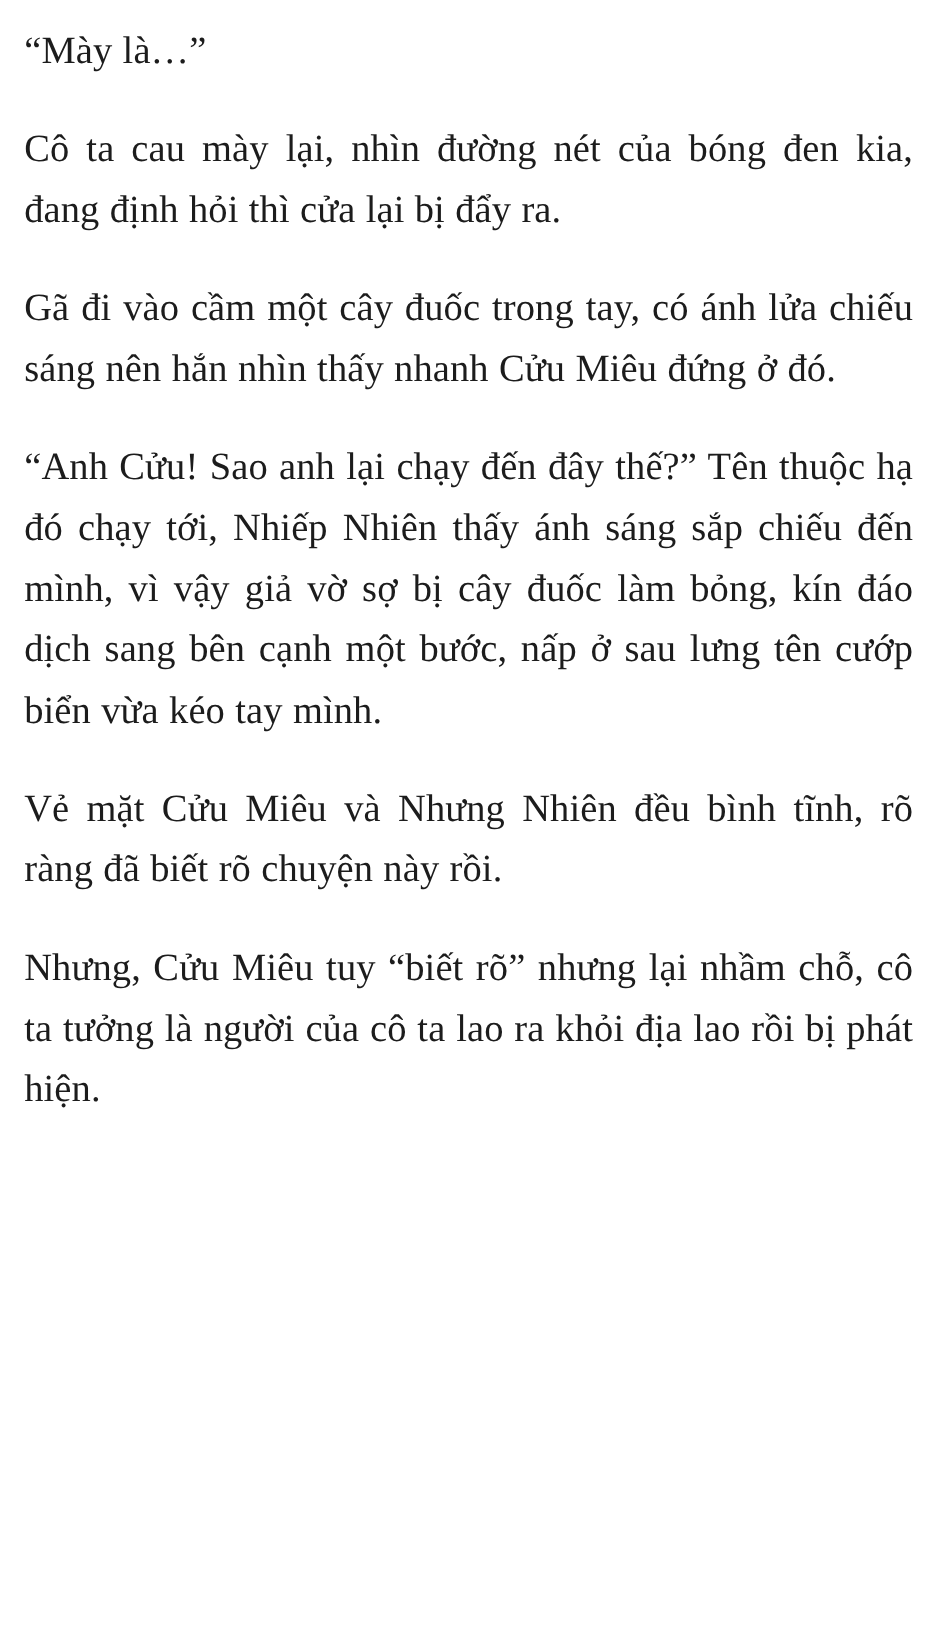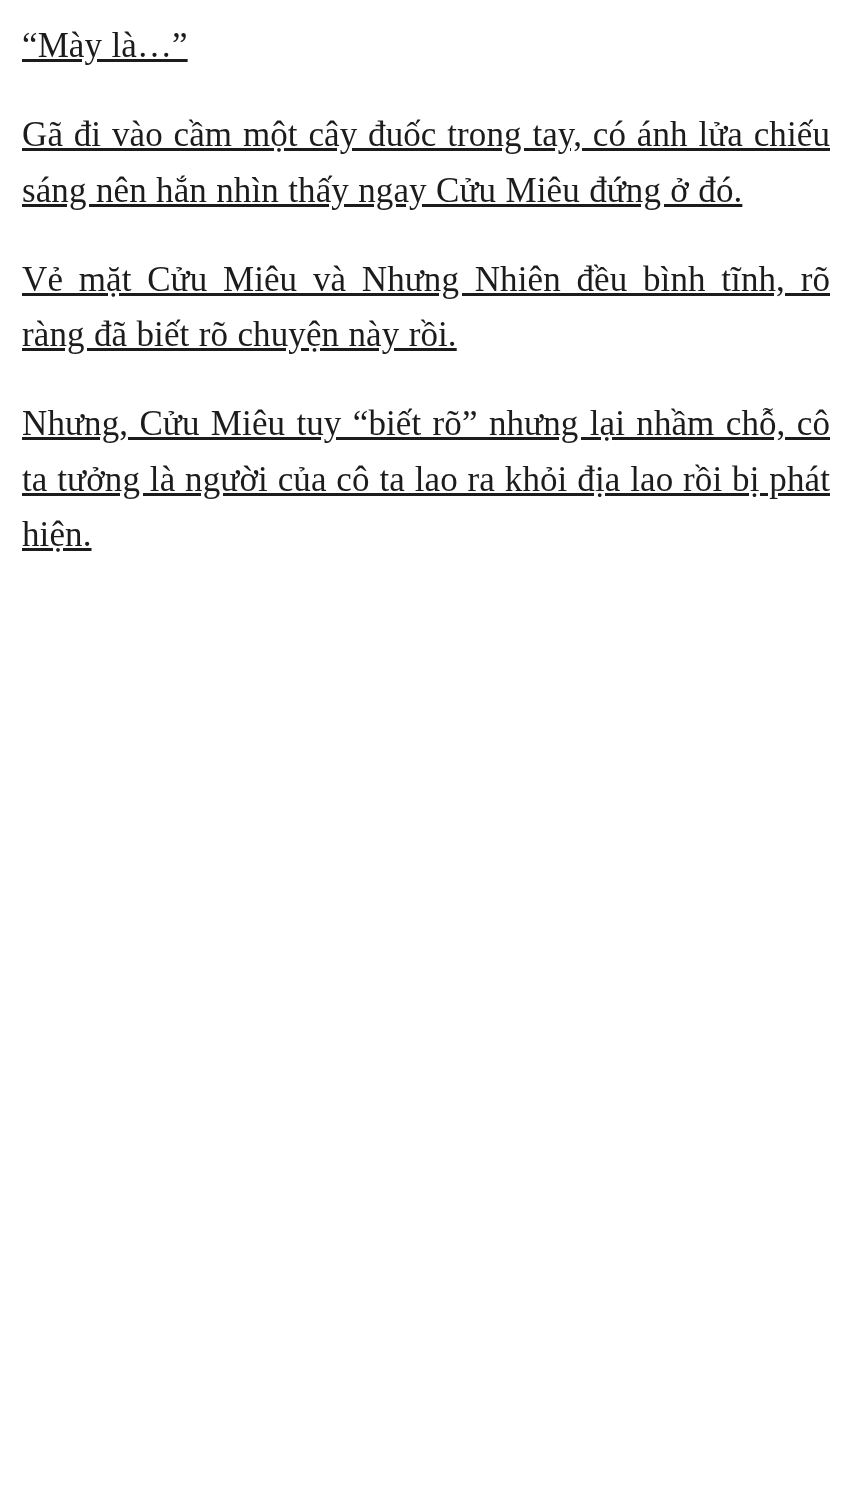--- a/index.html
+++ b/index.html
@@ -19,31 +19,32 @@
     padding: 18px 22px 10px 22px;
   }
   .para {
     font-size: 35px;
     line-height: 1.58;
     margin: 0 0 34px 0;
     text-align: justify;
     text-justify: inter-word;
     letter-spacing: 0.1px;
     word-spacing: 0.5px;
-    text-decoration: underline;
   }
   .para:last-child {
     margin-bottom: 0;
     margin-top: 27px;
   }
   .para.left {
     text-align: left;
   }
 </style>
 </head>
 <body>
 
 <div class="reader">
   <p class="para left">“Mày là…”</p>
-  <p class="para">Gã đi vào cầm một cây đuốc trong tay, có ánh lửa chiếu sáng nên hắn nhìn thấy ngay Cửu Miêu đứng ở đó.</p>
+  <p class="para">Cô ta cau mày lại, nhìn đường nét của bóng đen kia, đang định hỏi thì cửa lại bị đẩy ra.</p>
+  <p class="para">Gã đi vào cầm một cây đuốc trong tay, có ánh lửa chiếu sáng nên hắn nhìn thấy nhanh Cửu Miêu đứng ở đó.</p>
+  <p class="para">“Anh Cửu! Sao anh lại chạy đến đây thế?” Tên thuộc hạ đó chạy tới, Nhiếp Nhiên thấy ánh sáng sắp chiếu đến mình, vì vậy giả vờ sợ bị cây đuốc làm bỏng, kín đáo dịch sang bên cạnh một bước, nấp ở sau lưng tên cướp biển vừa kéo tay mình.</p>
   <p class="para">Vẻ mặt Cửu Miêu và Nhưng Nhiên đều bình tĩnh, rõ ràng đã biết rõ chuyện này rồi.</p>
   <p class="para">Nhưng, Cửu Miêu tuy “biết rõ” nhưng lại nhầm chỗ, cô ta tưởng là người của cô ta lao ra khỏi địa lao rồi bị phát hiện.</p>
 </div>
 
 </body></html>

